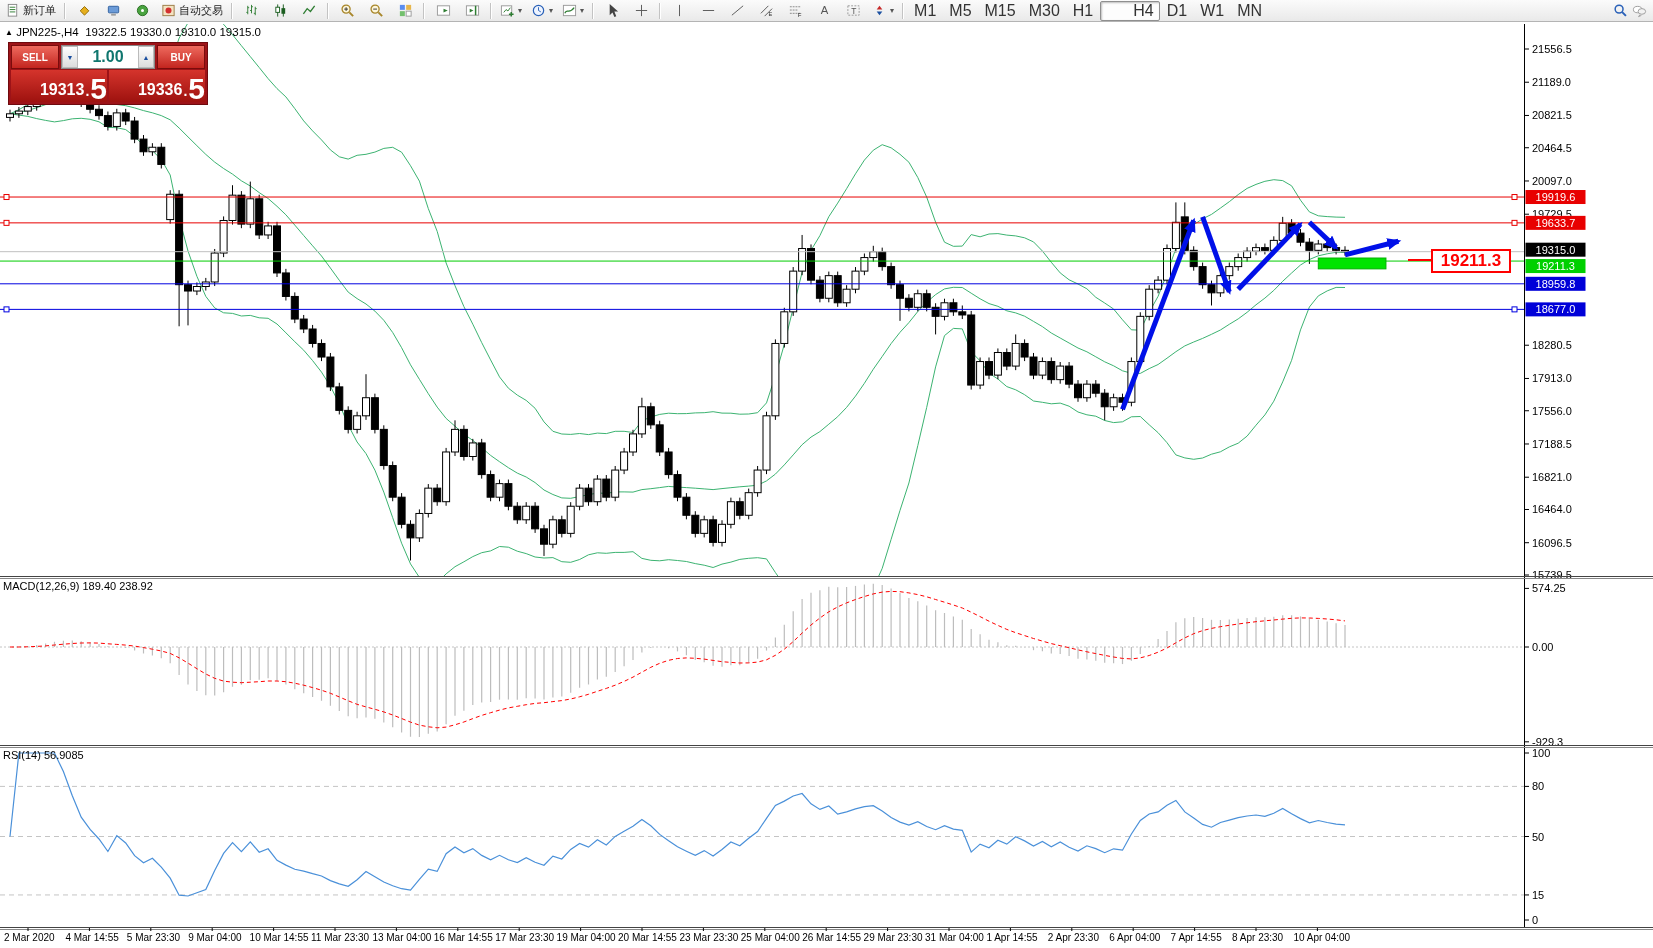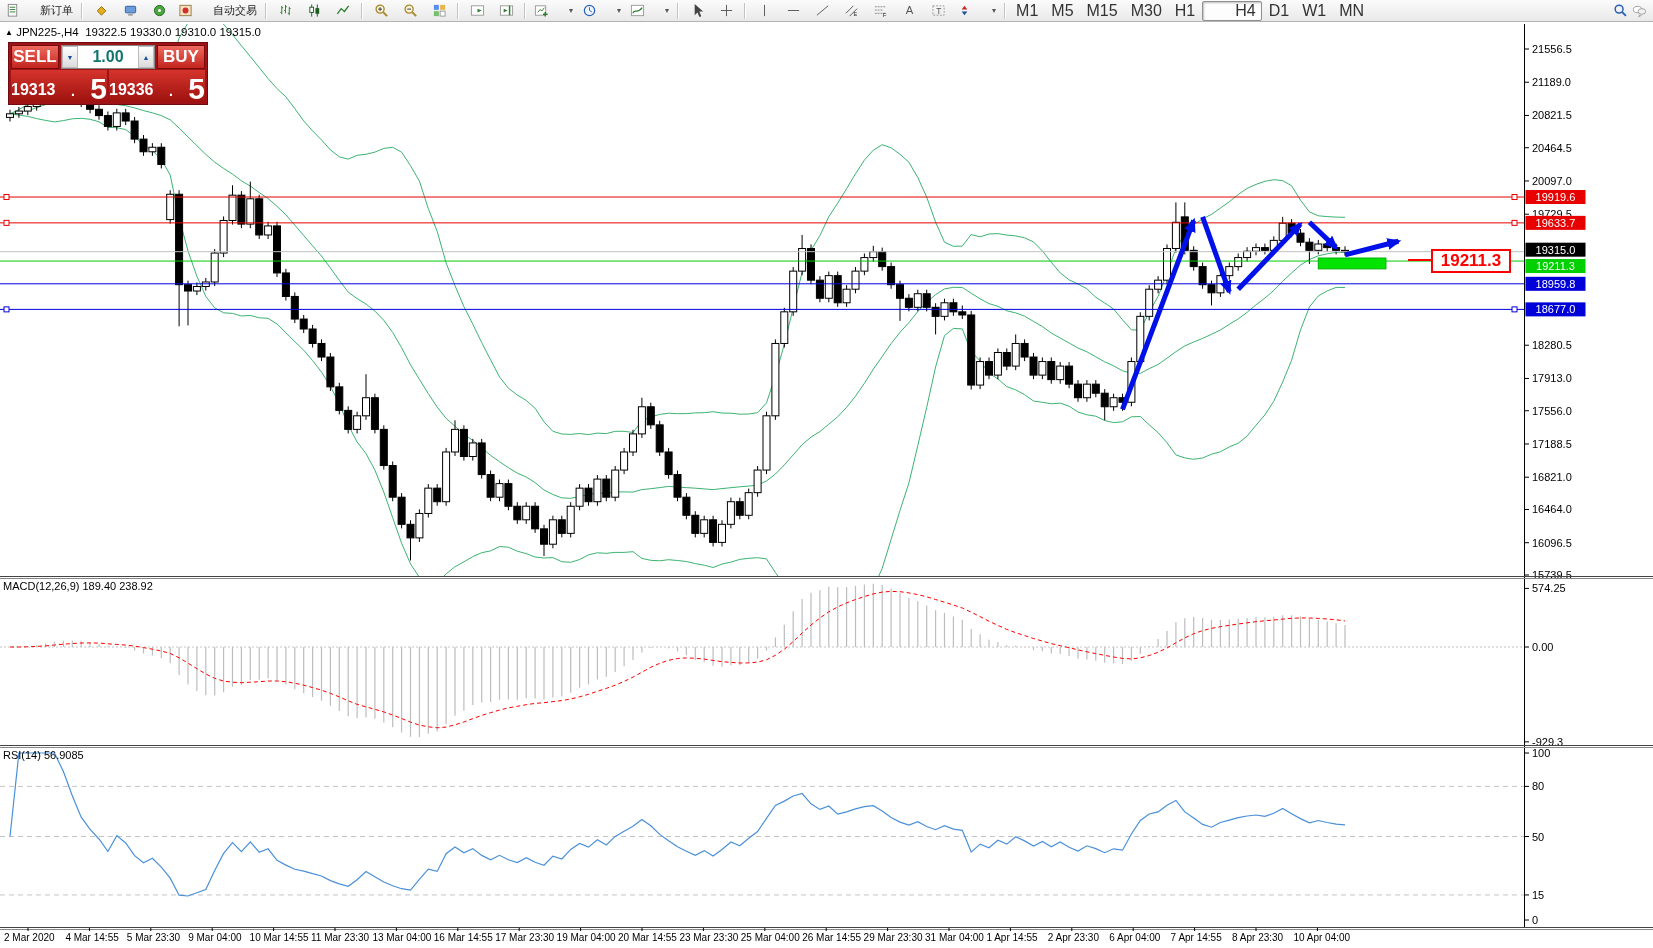--- a/index.html
+++ b/index.html
@@ -3,47 +3,47 @@
 <meta charset="utf-8">
 <style>
   html,body{margin:0;padding:0;background:#fff;}
   #app{position:relative;width:1653px;height:948px;overflow:hidden;background:#fff;
        font-family:"Liberation Sans","DejaVu Sans",sans-serif;}
   
   #toolbar{position:absolute;left:0;top:0;width:1653px;height:22px;
     background:linear-gradient(#fbfbfb,#e9e9e9);border-bottom:1px solid #b4b4b4;
     display:flex;align-items:center;gap:1px;padding-left:1px;z-index:20;box-sizing:border-box;}
   .tb-btn{height:20px;min-width:20px;display:inline-flex;align-items:center;justify-content:center;
-    gap:20px;padding:0 3px;font-size:11px;color:#222;border:1px solid transparent;border-radius:2px;}
+    gap:3px;padding:0 3px;font-size:11px;color:#222;border:1px solid transparent;border-radius:2px;}
   .sep{width:1px;height:16px;background:#c3c3c3;border-right:1px solid #fff;margin:0 3px;}
   .caret{font-size:8px;color:#555;line-height:1;}
   .ico{display:inline-flex;width:15px;height:15px;align-items:center;justify-content:center;}
   .ico svg{width:15px;height:15px;}
   #tf-bar{display:flex;align-items:center;gap:1px;}
   .tf-btn{height:18px;padding:0 5px;font-size:16px;color:#333;display:inline-flex;align-items:center;
     border:1px solid transparent;border-radius:2px;}
   .tf-btn.active{background:#fdfdfd;border:1px solid #8f8f8f;box-shadow:inset 1px 1px 2px rgba(0,0,0,.25);padding-left:32px;}
   #tb-right{margin-left:auto;display:flex;align-items:center;gap:4px;padding-right:6px;}
   
   #chart-svg{position:absolute;left:0;top:0;z-index:1;}
   #chart-title{position:absolute;left:5px;top:26px;font-size:11.5px;color:#000;z-index:4;white-space:nowrap;}
   #chart-title .tri{font-size:8px;vertical-align:1px;}
   
   #quote-panel{position:absolute;left:8px;top:42px;width:200px;height:63px;background:#9d1318;
      border:1px solid #6f0a0e;box-sizing:border-box;z-index:5;display:flex;flex-direction:column;}
   #qp-top{display:flex;height:26px;gap:2px;padding:2px 2px 0 2px;box-sizing:border-box;}
   .qp-btn{flex:0 0 46px;background:linear-gradient(#ee6a5e,#c3251f);border:1px solid #7a0c0c;
-     color:#fff;font-size:17px;font-weight:bold;display:flex;align-items:center;justify-content:center;}
+     color:#fff;font-size:10px;font-weight:bold;display:flex;align-items:center;justify-content:center;}
   #qp-stepper{flex:1;display:flex;background:#fff;border:1px solid #888;box-sizing:border-box;}
   .qp-spin{width:14px;display:flex;align-items:center;justify-content:center;font-size:7px;color:#1a4fa0;
      background:linear-gradient(#fefefe,#dcdcdc);border:1px solid #bbb;}
   #qp-volume{flex:1;display:flex;align-items:center;justify-content:center;font-size:16px;font-weight:bold;color:#0f766e;}
   #qp-prices{flex:1;display:flex;gap:2px;padding:1px 2px 2px 2px;box-sizing:border-box;}
   .qp-price{flex:1;background:linear-gradient(#d5342c,#9e120f);display:flex;align-items:flex-end;
-     justify-content:space-between;color:#fff;padding-bottom:2px;}
+     justify-content:flex-end;color:#fff;padding-bottom:2px;}
   .qp-main{font-size:16px;font-weight:bold;line-height:1;margin-bottom:2px;}
   .qp-dot{font-size:14px;font-weight:bold;line-height:1;margin:0 1px 2px 1px;}
   .qp-big{font-size:30px;font-weight:bold;line-height:.78;}
   
   .pane-label{position:absolute;left:3px;font-size:11px;color:#000;z-index:4;}
   
   #pivot-note{position:absolute;left:1388px;top:271px;z-index:6;font-size:36px;font-weight:bold;
      color:#00d22c;letter-spacing:2px;white-space:nowrap;
      text-shadow:2px 2px 0 #bdbdbd,1px 1px 0 #008f12;}
   #pivot-box{position:absolute;left:1431px;top:249px;width:76px;height:20px;z-index:6;background:#fff;

